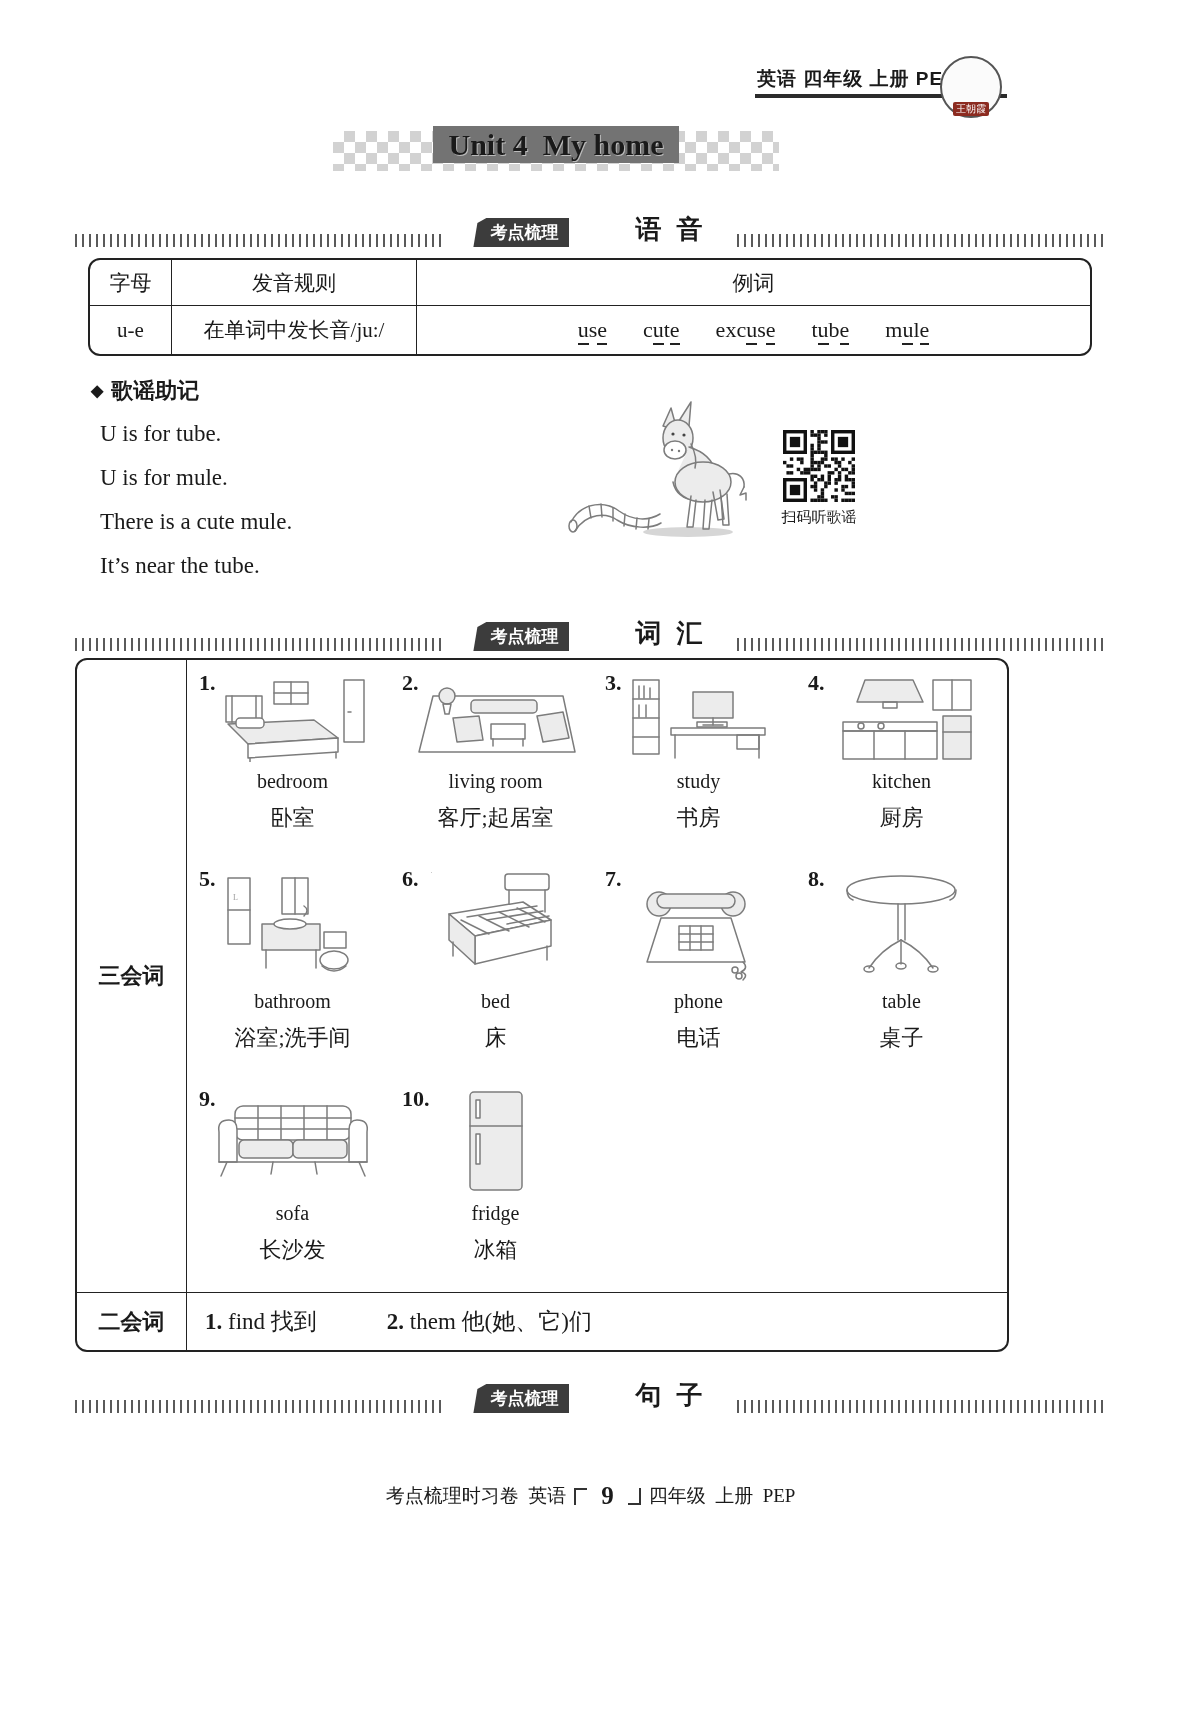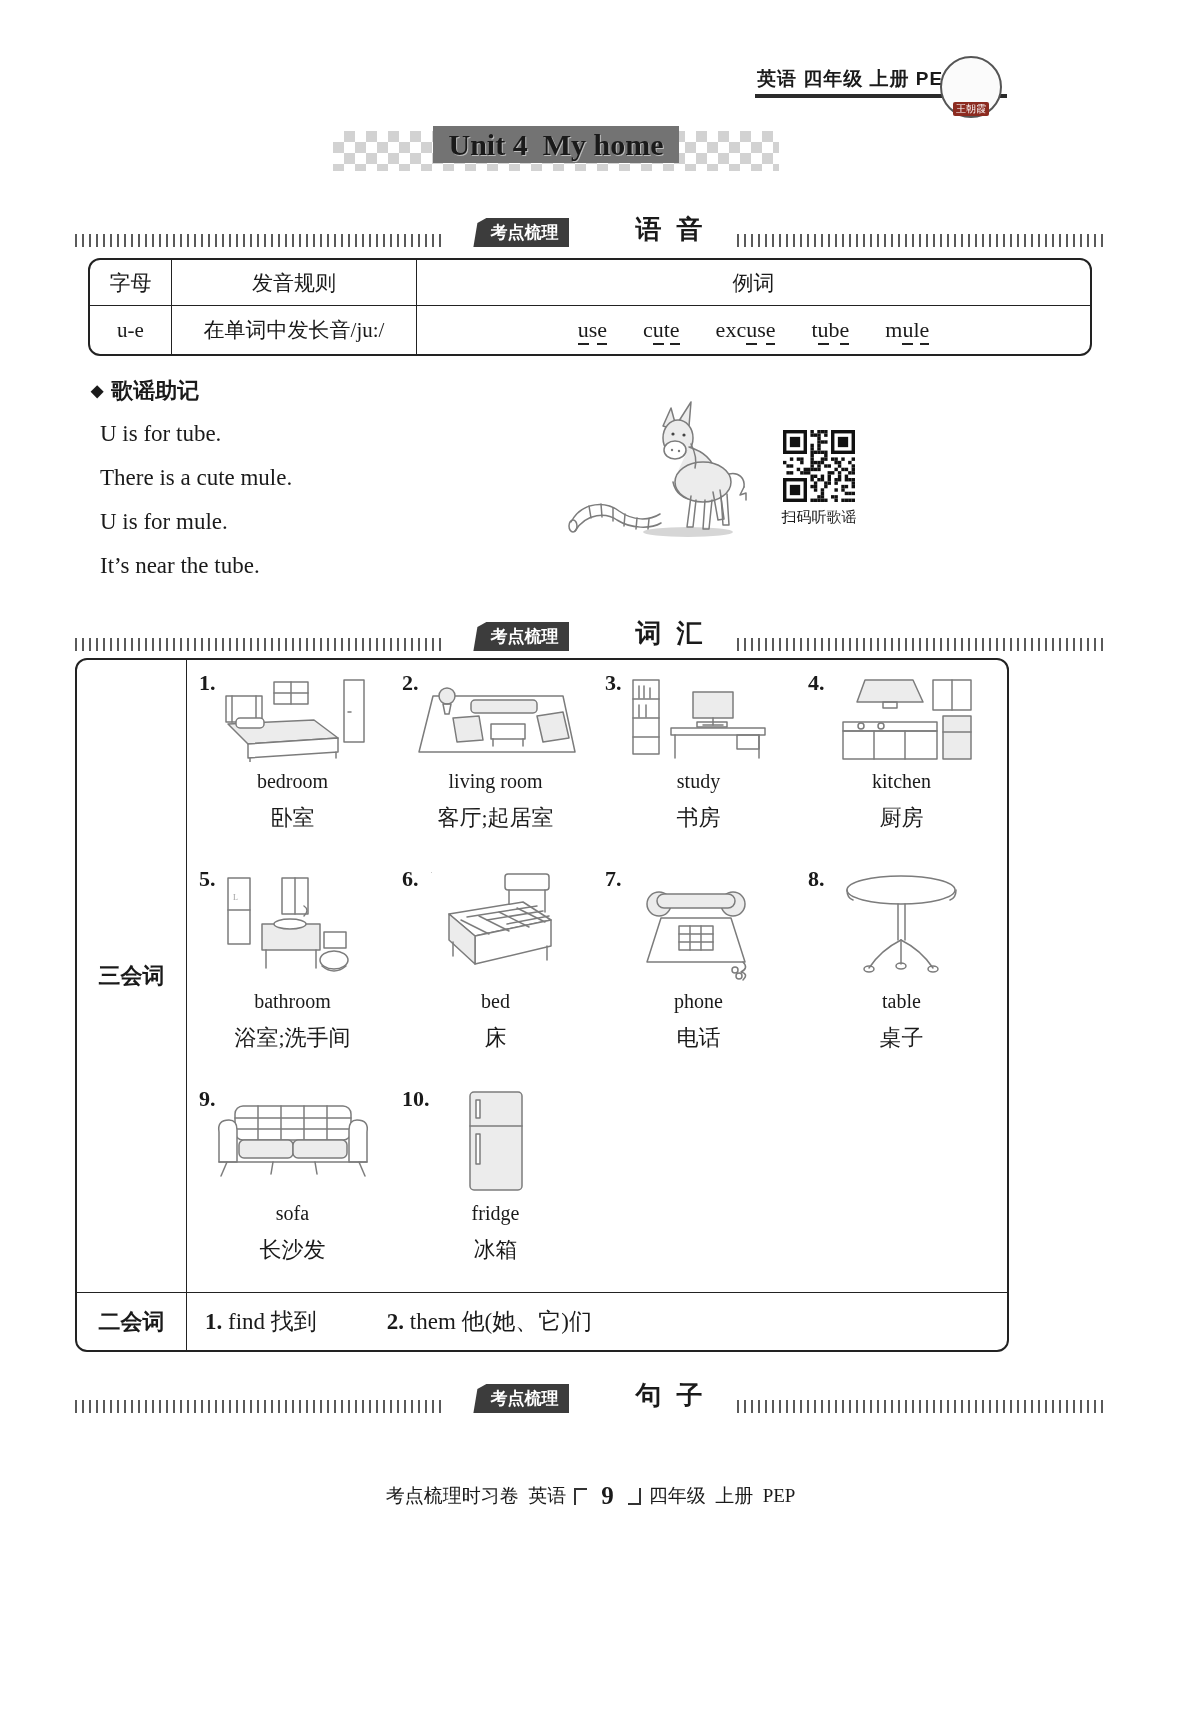--- a/index.html
+++ b/index.html
@@ -122,22 +122,22 @@
         <span class="exword"><span>t</span><span class="uline">u</span><span>b</span><span class="uline">e</span></span>
         <span class="exword"><span>m</span><span class="uline">u</span><span>l</span><span class="uline">e</span></span>
       </div>
   </div>
 
   <div class="rhyme-hd">
     <span class="dia">◆</span><span>歌谣助记</span>
   </div>
   <div class="rhyme-lines">
     <div>U is for tube.</div>
+    <div>U is for mule.</div>
     <div>There is a cute mule.</div>
-    <div>U is for mule.</div>
     <div>It’s near the tube.</div>
   </div>
 
   <div class="donkey">
     <svg width="195" height="150" viewBox="0 0 195 150">
       <ellipse cx="125" cy="140" rx="45" ry="5" class="filld" stroke="none"></ellipse>
 
       <path d="M8,130 C20,108 44,110 56,119 C70,129 86,129 97,122"></path>
       <path d="M12,139 C24,120 44,121 54,128 C68,137 88,137 98,131"></path>
       <ellipse cx="10" cy="134" rx="4" ry="6"></ellipse>

